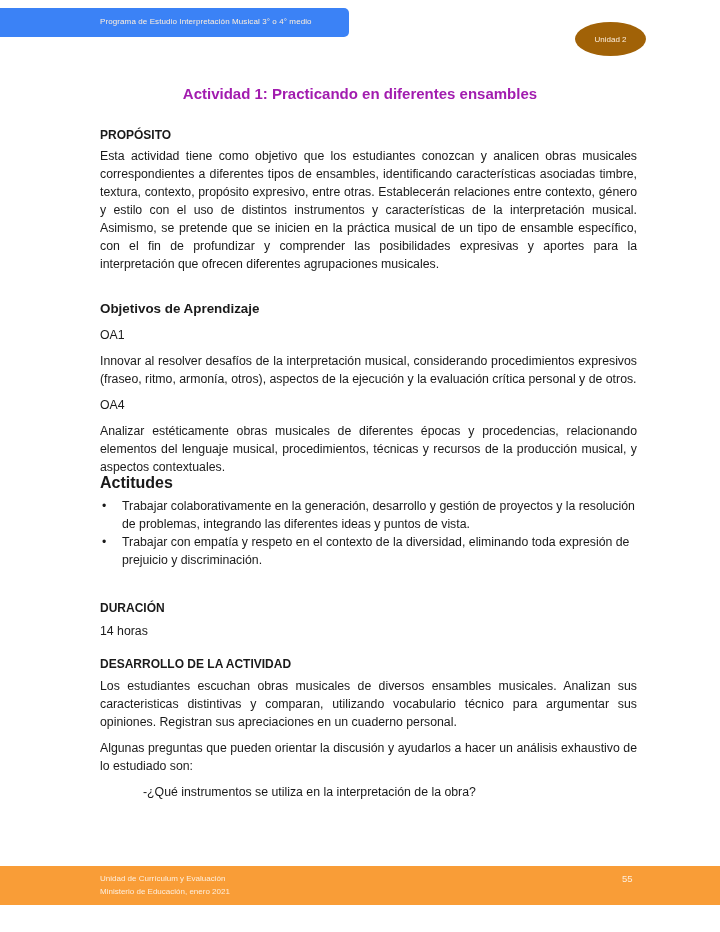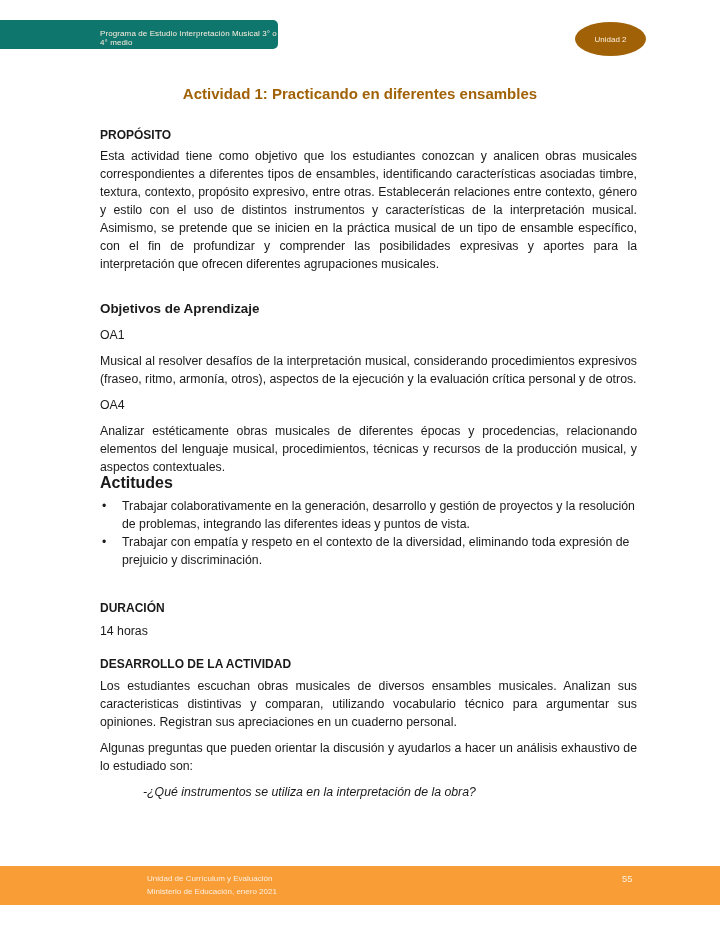--- a/index.html
+++ b/index.html
@@ -1,37 +1,37 @@
 <!DOCTYPE html>
 <html><head>
 <meta charset="utf-8">
 <style>
   html, body { margin: 0; padding: 0; background: #ffffff; }
   body { width: 720px; height: 932px; position: relative; overflow: hidden;
          font-family: "Liberation Sans", "DejaVu Sans", sans-serif; color: #1a1a1a; }
-  .header-bar { position: absolute; left: 0; top: 20px; width: 278px; height: 29px;
-                background: #0f766e; border-radius: 0 5px 5px 0; }
+  .header-bar { position: absolute; left: 0; top: 8px; width: 349px; height: 29px;
+                background: #3b82f6; border-radius: 0 5px 5px 0; }
   .header-bar span { position: absolute; left: 100px; top: 9px; font-size: 8px; color: #fdeedd; letter-spacing: 0.1px; }
   .unit-pill { position: absolute; left: 575px; top: 22px; width: 71px; height: 34px;
                background: #a16207; border-radius: 50%; display: flex; align-items: center; justify-content: center;
                font-size: 8px; color: #fdeedd; text-align: right; }
   .title { position: absolute; left: 0; width: 720px; top: 85px; text-align: center;
-           font-size: 15px; font-weight: bold; color: #a16207; }
+           font-size: 15px; font-weight: bold; color: #a21caf; }
   .content { position: absolute; left: 100px; top: 126px; width: 537px; font-size: 12.3px; line-height: 18px; }
   .content p { margin: 0; text-align: justify; }
   .h-caps { font-weight: bold; font-size: 12px; margin: 0; }
   .h-obj { font-weight: bold; font-size: 13.4px; margin: 0; }
   .h-act { font-weight: bold; font-size: 16px; margin: 0; }
   .abs { position: absolute; left: 0; width: 537px; }
   ul.att { list-style: none; margin: 0; padding: 0; }
   ul.att li { position: relative; padding-left: 22px; text-align: left; }
   ul.att li .bullet { position: absolute; left: 2px; top: 0; }
-  .q { padding-left: 43px; text-align: left; font-style: italic; }
+  .q { padding-left: 43px; text-align: left; }
   .footer-bar { position: absolute; left: 0; top: 866px; width: 720px; height: 39px; background: #f99d37; }
-  .footer-left { position: absolute; left: 100px; top: 6px; font-size: 8px; line-height: 13px; color: #fdeedd; margin-left: 47px; }
+  .footer-left { position: absolute; left: 100px; top: 6px; font-size: 8px; line-height: 13px; color: #fdeedd; }
   .footer-page { position: absolute; left: 622px; top: 7px; font-size: 9.5px; color: #fdeedd; }
 </style>
 </head>
 <body>
 
 <div class="header-bar">
   <span>Programa de Estudio Interpretación Musical 3° o 4° medio</span>
 </div>
 <div class="unit-pill">Unidad 2</div>
 
@@ -39,21 +39,21 @@
 
 <div class="content">
   <div class="abs" style="top:0px;">
     <p class="h-caps">PROPÓSITO</p>
     <p style="margin-top:3px;">Esta actividad tiene como objetivo que los estudiantes conozcan y analicen obras musicales correspondientes a diferentes tipos de ensambles, identificando características asociadas timbre, textura, contexto, propósito expresivo, entre otras. Establecerán relaciones entre contexto, género y estilo con el uso de distintos instrumentos y características de la interpretación musical. Asimismo, se pretende que se inicien en la práctica musical de un tipo de ensamble específico, con el fin de profundizar y comprender las posibilidades expresivas y aportes para la interpretación que ofrecen diferentes agrupaciones musicales.</p>
   </div>
 
   <div class="abs" style="top:174px;">
     <p class="h-obj">Objetivos de Aprendizaje</p>
     <p style="margin-top:8px;">OA1</p>
-    <p style="margin-top:8px;">Musical al resolver desafíos de la interpretación musical, considerando procedimientos expresivos (fraseo, ritmo, armonía, otros), aspectos de la ejecución y la evaluación crítica personal y de otros.</p>
+    <p style="margin-top:8px;">Innovar al resolver desafíos de la interpretación musical, considerando procedimientos expresivos (fraseo, ritmo, armonía, otros), aspectos de la ejecución y la evaluación crítica personal y de otros.</p>
     <p style="margin-top:8px;">OA4</p>
     <p style="margin-top:8px;">Analizar estéticamente obras musicales de diferentes épocas y procedencias, relacionando elementos del lenguaje musical, procedimientos, técnicas y recursos de la producción musical, y aspectos contextuales.</p>
   </div>
 
   <div class="abs" style="top:348px;">
     <p class="h-act">Actitudes</p>
     <ul class="att" style="margin-top:5px;">
       <li>
         <span class="bullet">•</span>
         <span>Trabajar colaborativamente en la generación, desarrollo y gestión de proyectos y la resolución de problemas, integrando las diferentes ideas y puntos de vista.</span>

